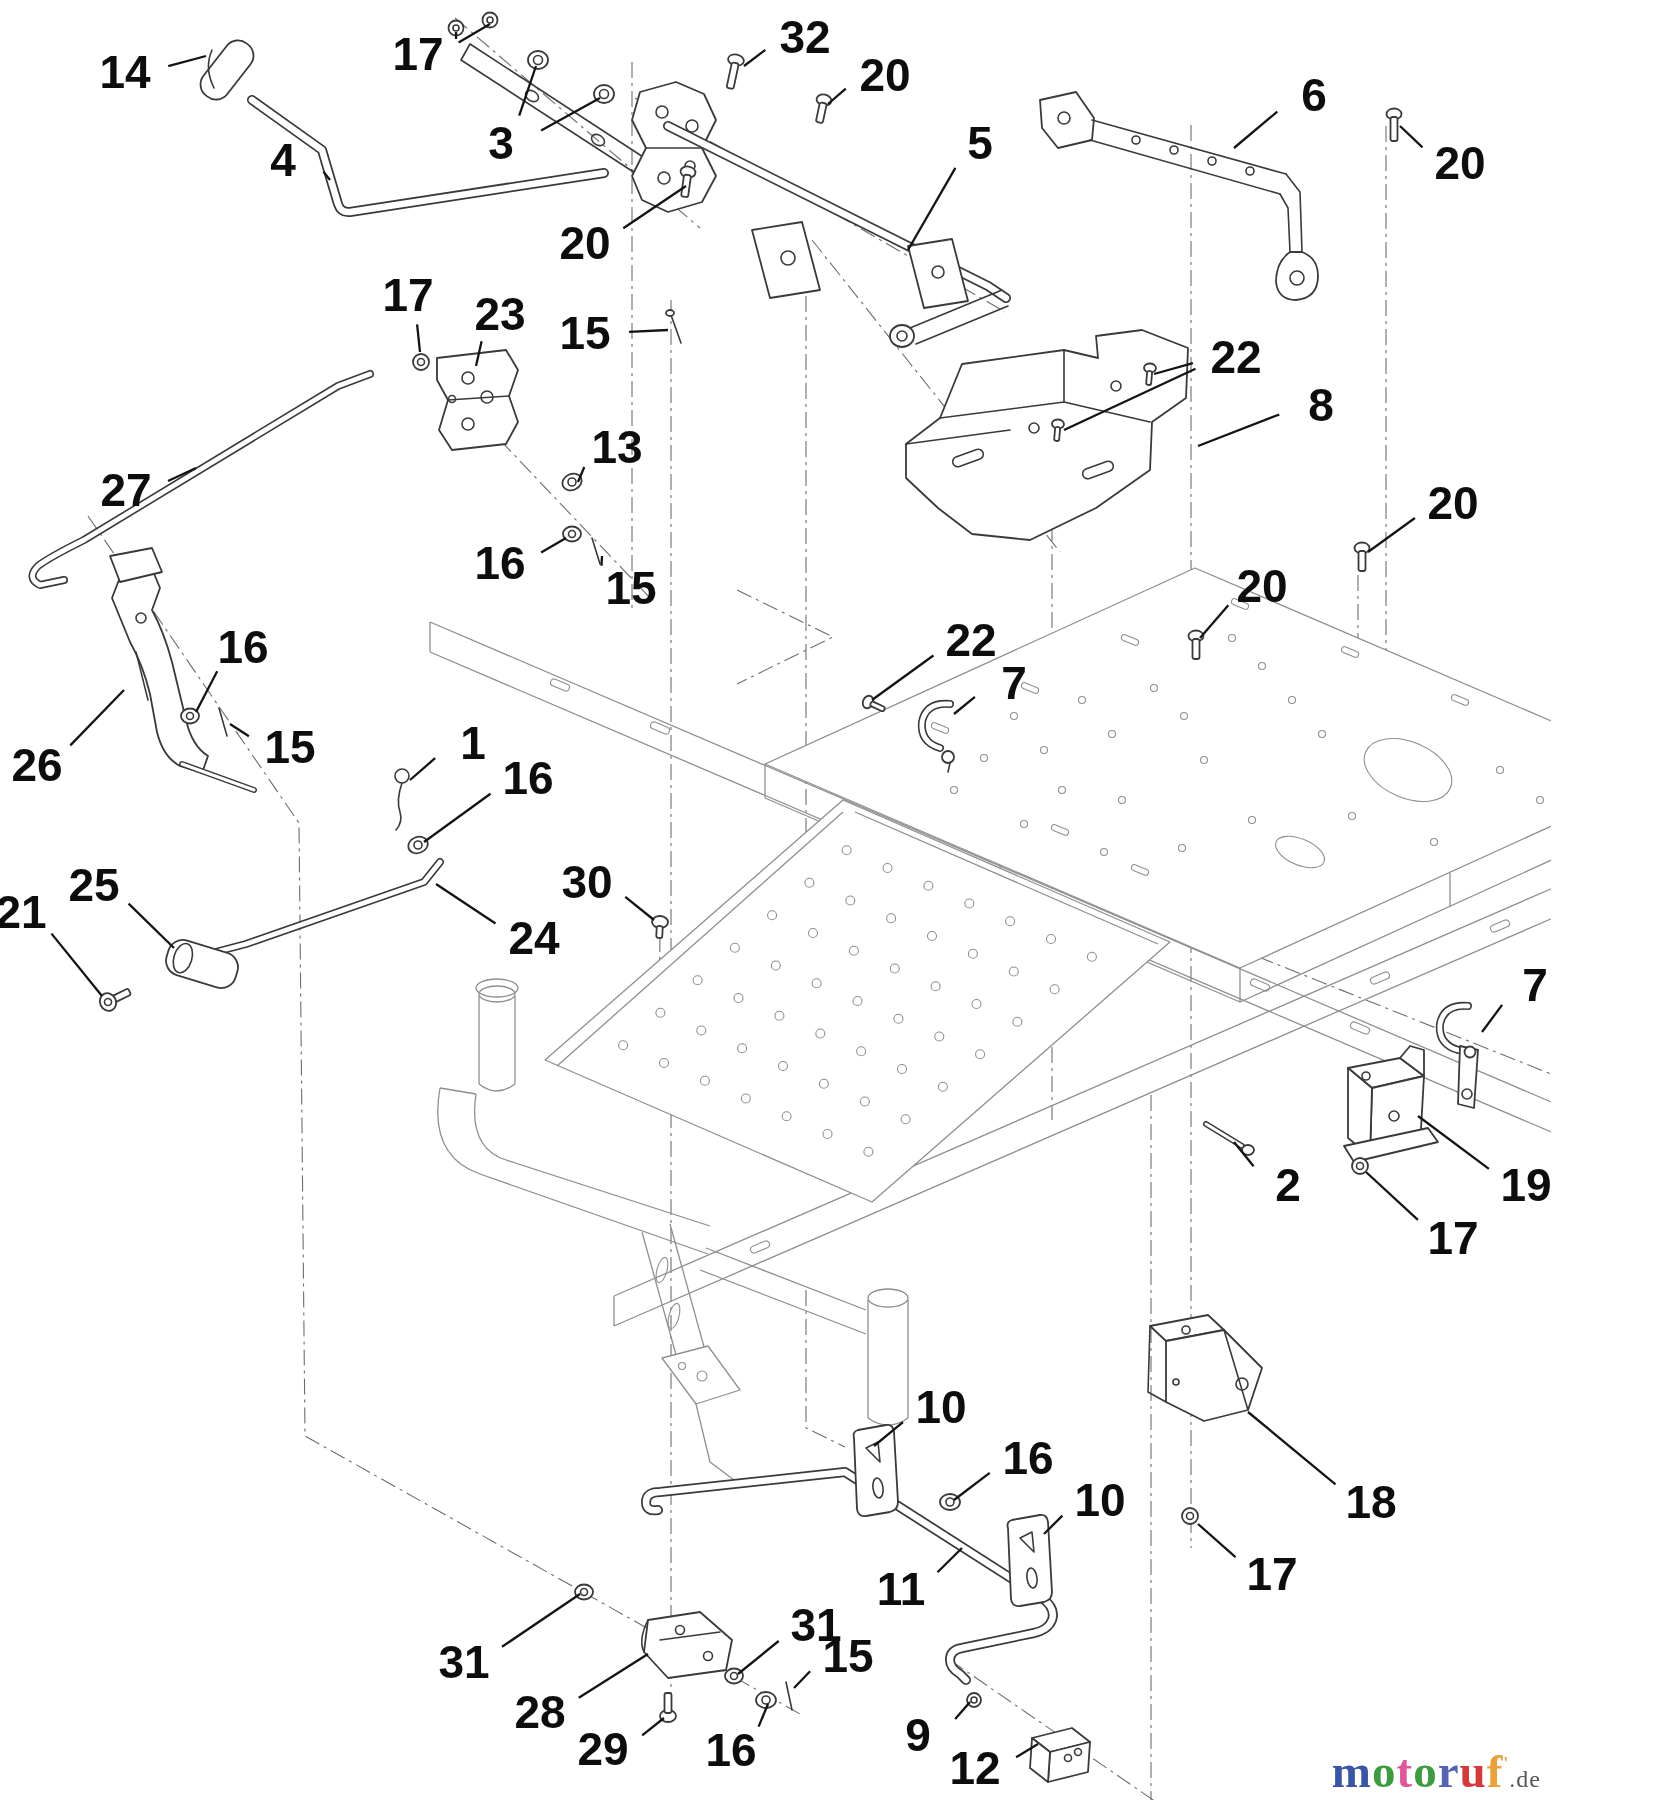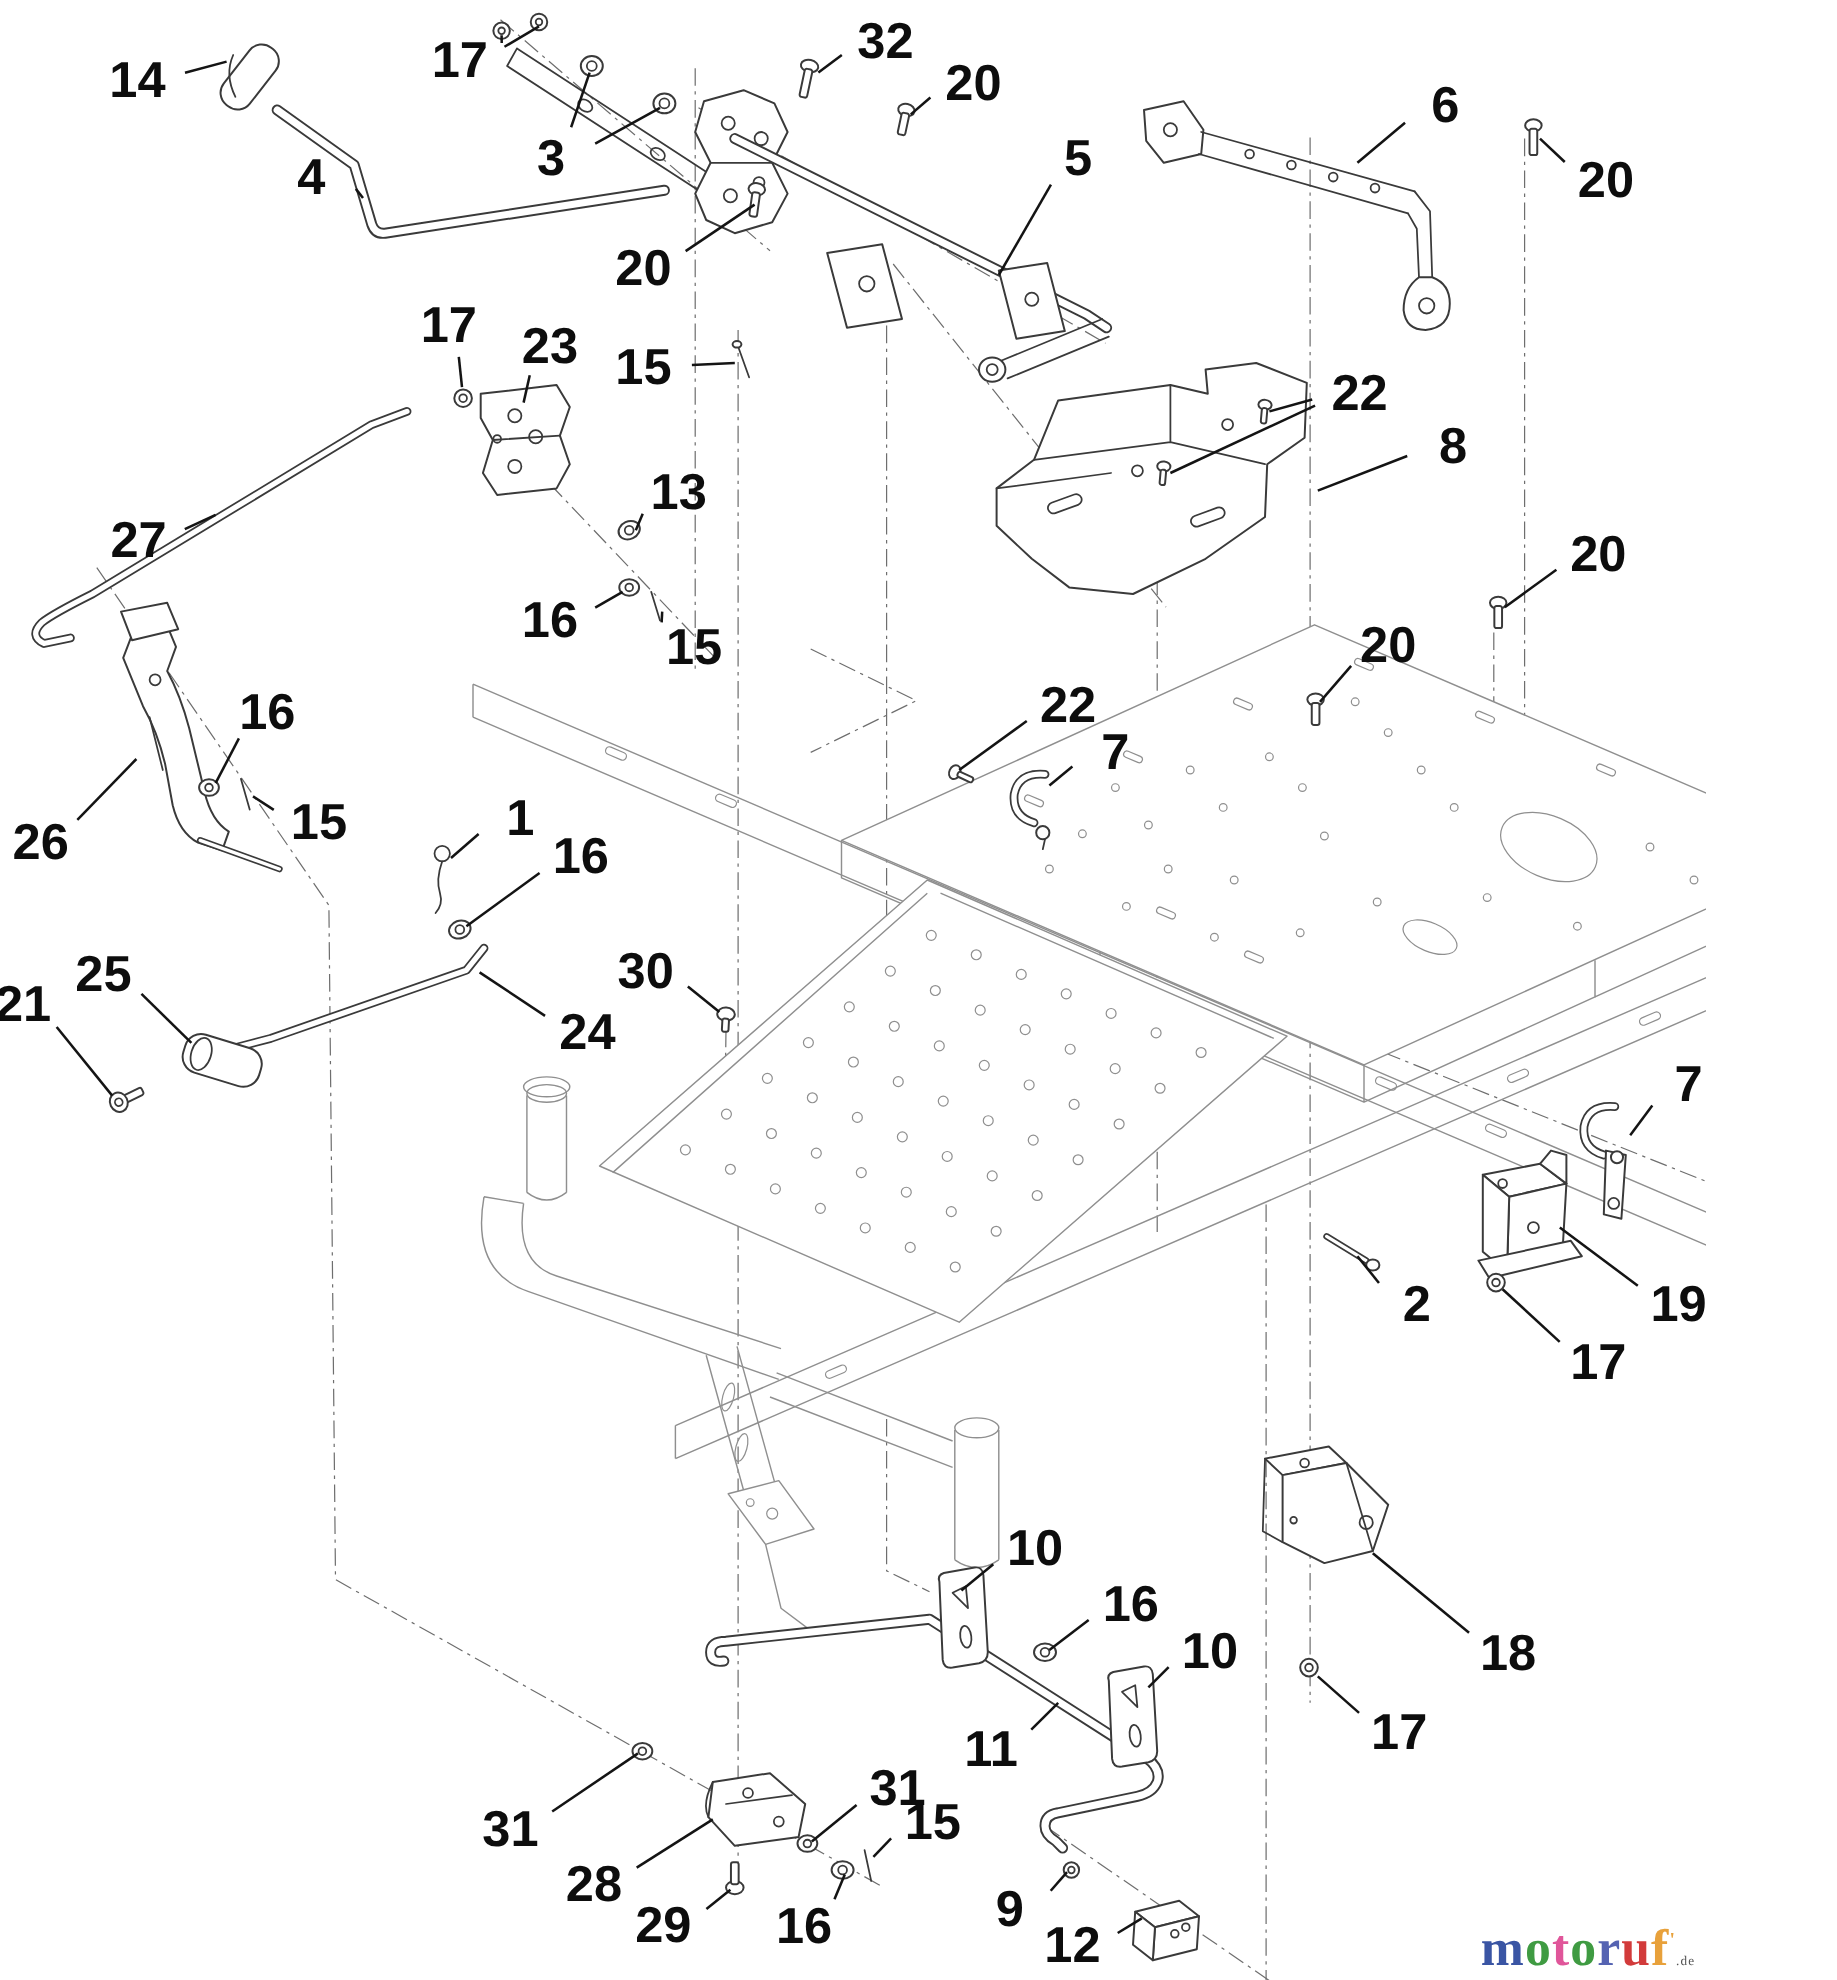--- a/index.html
+++ b/index.html
@@ -17,21 +17,21 @@
   .rod-i3{fill:none;stroke:#ffffff;stroke-width:3;stroke-linecap:round;}
   
   .frm{fill:none;stroke:#8f8f8f;stroke-width:1.3;stroke-linejoin:round;}
   .frmf{fill:#fff;stroke:#8f8f8f;stroke-width:1.3;stroke-linejoin:round;}
   .hole{fill:none;stroke:#8f8f8f;stroke-width:1.1;}
   .dash{fill:none;stroke:#6e6e6e;stroke-width:1.1;stroke-dasharray:16 5 3 5;}
   .leader{stroke:#141414;stroke-width:2.3;fill:none;}
   .lbl{font-family:"Liberation Sans",sans-serif;font-weight:700;font-size:46px;fill:#0d0d0d;}
   .watermark{position:absolute;right:10px;bottom:2px;font-family:"Liberation Serif",serif;
              font-weight:700;font-size:47px;letter-spacing:1px;}
-  .watermark .de{font-size:12px;color:#555;font-weight:400;}
+  .watermark .de{font-size:24px;color:#555;font-weight:400;}
   .watermark .tick{font-size:18px;color:#e8a13b;vertical-align:super;}
 </style>
 </head>
 <body>
 
 <div class="stage">
 <svg width="1670" height="1800" viewBox="0 0 1670 1800">
 
   <g>
     <path class="dash" d="M632,62 V608"></path>

